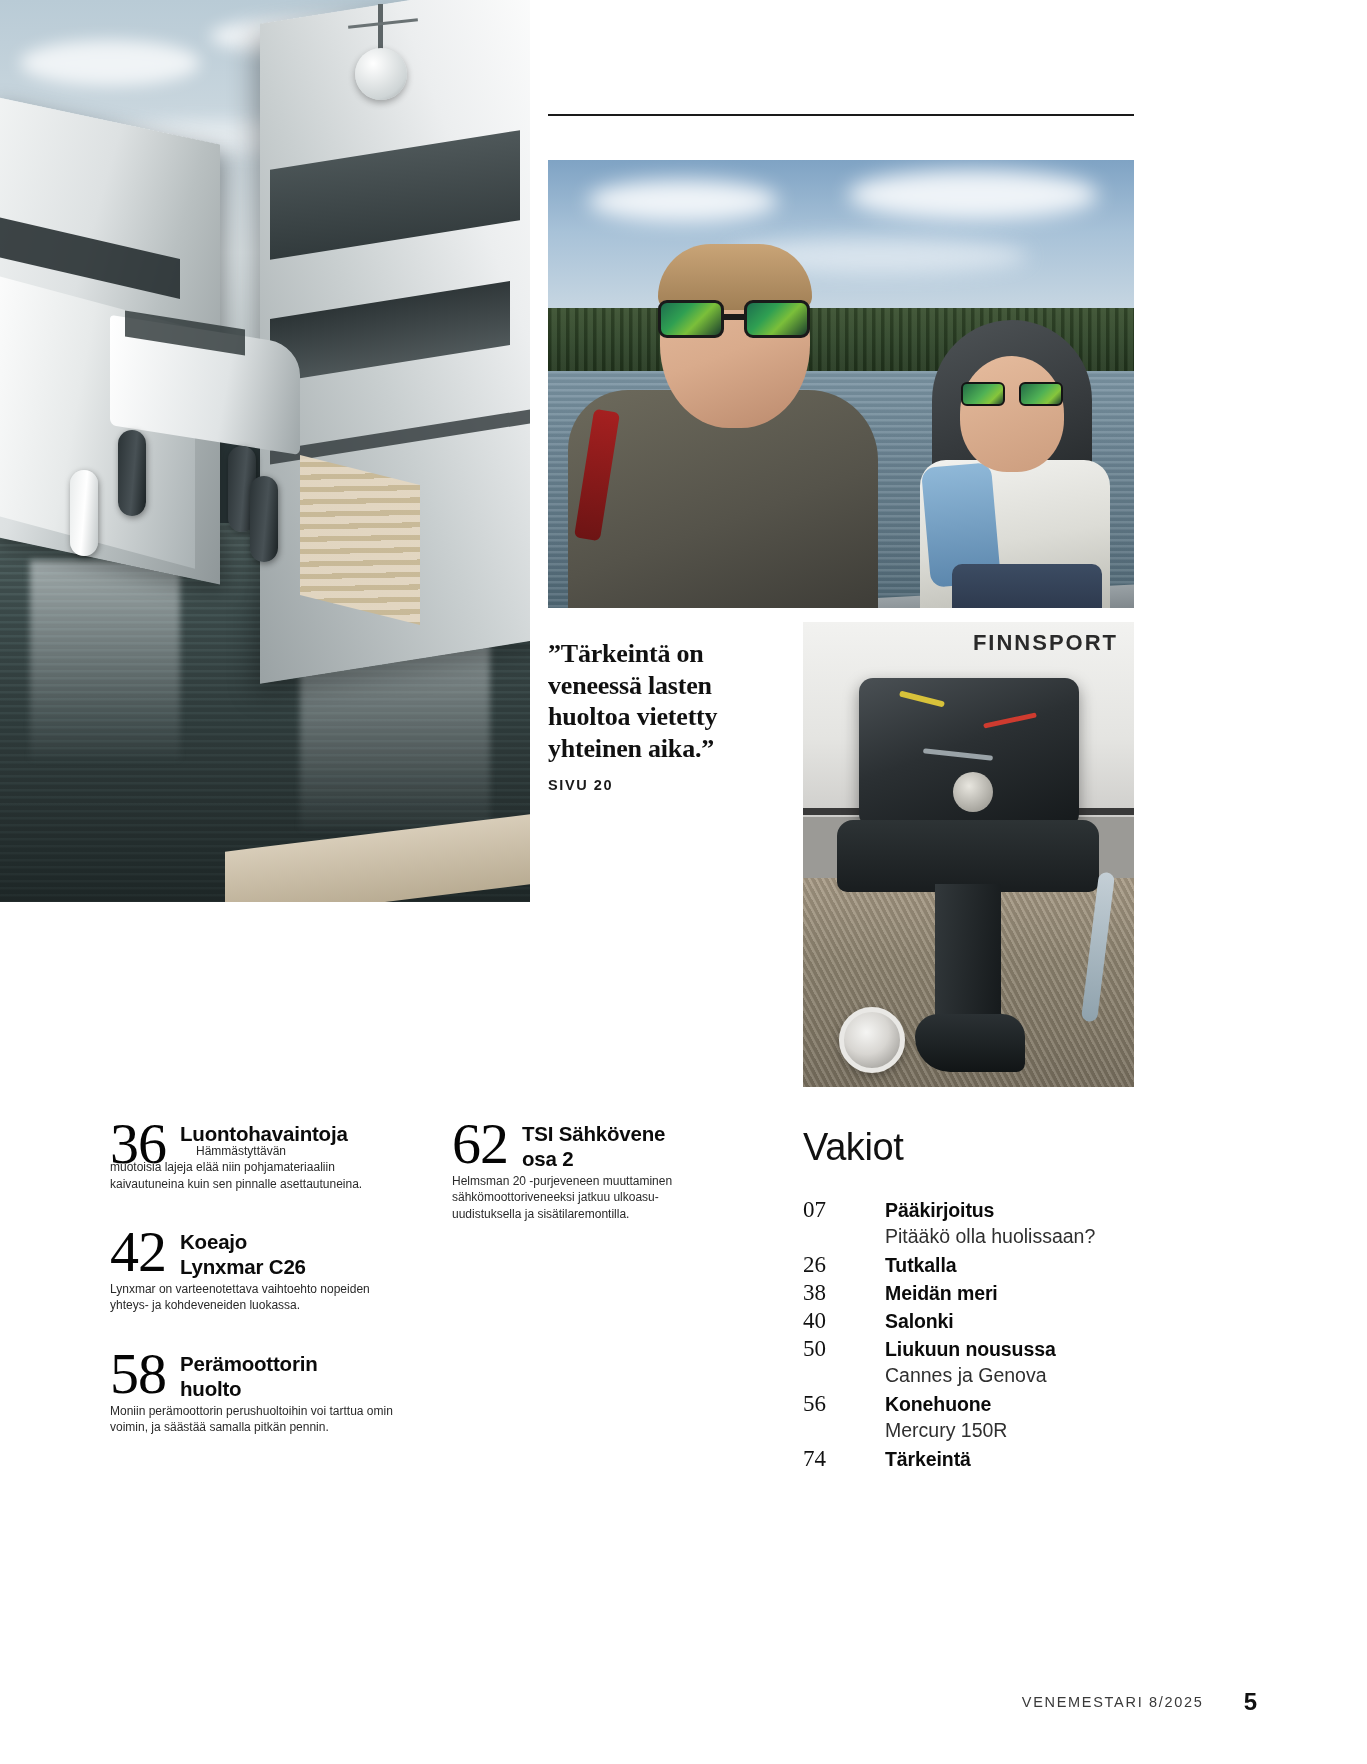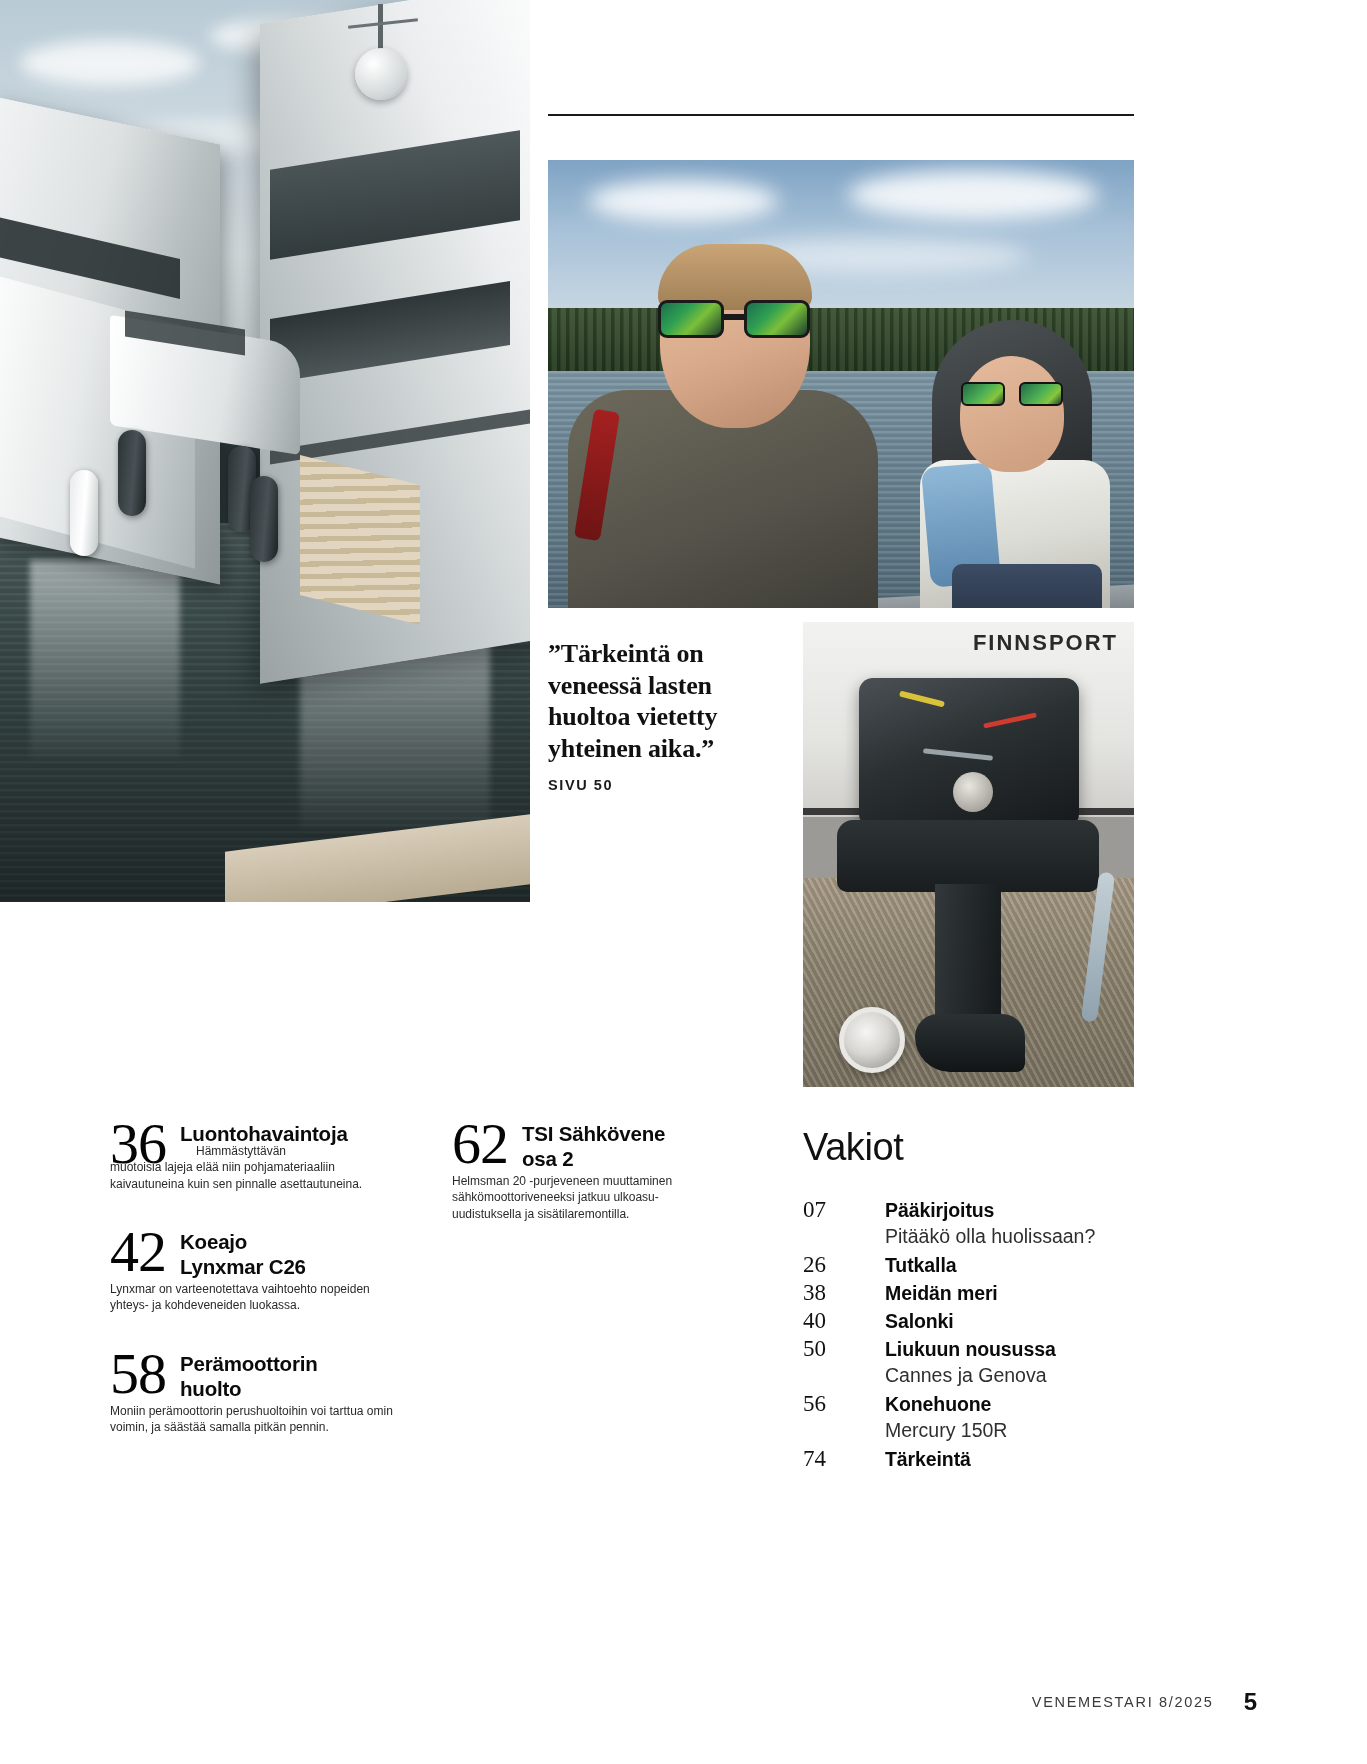--- a/index.html
+++ b/index.html
@@ -488,21 +488,21 @@
     padding-left: 82px;
     margin-bottom: 4px;
   }
 
   
   .footer {
     position: absolute;
     right: 110px; bottom: 48px;
     display: flex;
     align-items: center;
-    gap: 30px;
+    gap: 40px;
   }
   .footer-label {
     font-family: "Liberation Sans", sans-serif;
     font-size: 14.5px;
     letter-spacing: 1.7px;
     color: #3a3a3a;
   }
   .footer-pageno {
     font-family: "Liberation Sans", sans-serif;
     font-weight: 700;
@@ -600,21 +600,21 @@
     <div class="pm-cowl"></div>
     <div class="pm-shaft"></div>
     <div class="pm-gearcase"></div>
     <div class="pm-hose"></div>
     <div class="pm-wheel"></div>
   </div>
 
   <div class="pullquote-area">
     <div>
       <div class="pq-text">”Tärkeintä on veneessä lasten huoltoa vietetty yhteinen aika.”</div>
-      <div class="pq-page">SIVU 50</div>
+      <div class="pq-page">SIVU 20</div>
     </div>
   </div>
 
   <div class="toc-col-left">
 
     <div class="toc-entry">
       <div class="toc-head">
         <div class="toc-num">36</div>
         <div class="toc-title">Luontohavaintoja</div>
       </div>

